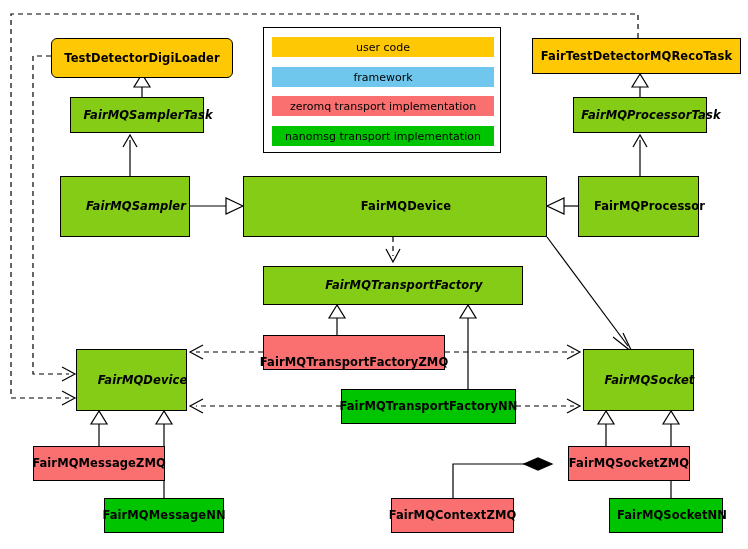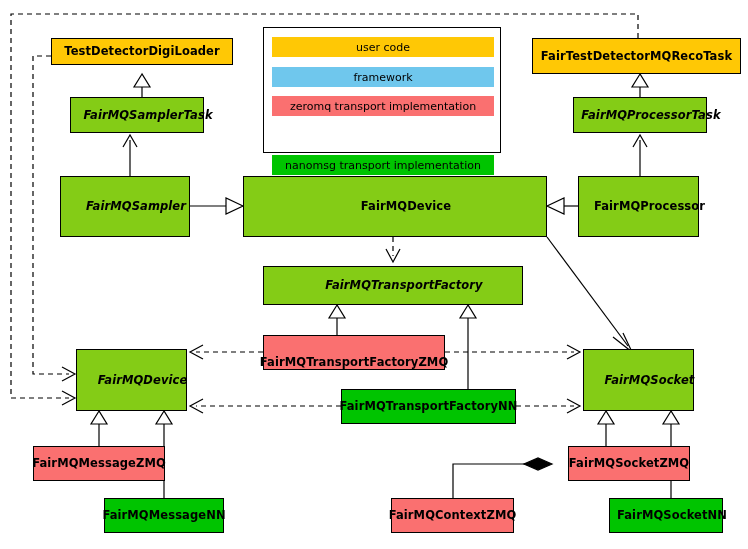--- a/index.html
+++ b/index.html
@@ -196,26 +196,26 @@
   <div id="legend">
     <div class="legend-row r0" style="background:#FFC805;">
       <span>user code</span>
     </div>
     <div class="legend-row r1" style="background:#6FC7ED;">
       <span>framework</span>
     </div>
     <div class="legend-row r2" style="background:#FA7070;">
       <span>zeromq transport implementation</span>
     </div>
-    <div class="legend-row r3" style="background:#00C400;margin-top:29px;">
+    <div class="legend-row r3" style="background:#00C400;">
       <span>nanomsg transport implementation</span>
     </div>
   </div>
 
-  <div class="node c-user" style="left:51px;top:38px;width:182px;height:27px;">
+  <div class="node c-user" style="left:51px;top:38px;width:182px;height:40px;border-radius:6px;">
     <span>TestDetectorDigiLoader</span>
   </div>
 
   <div class="node c-fw abstract" style="left:70px;top:97px;width:134px;height:36px;">
     <span>FairMQSamplerTask</span>
   </div>
 
   <div class="node c-fw" style="left:60px;top:176px;width:130px;height:61px;font-style:italic;">
     <span>FairMQSampler</span>
   </div>

